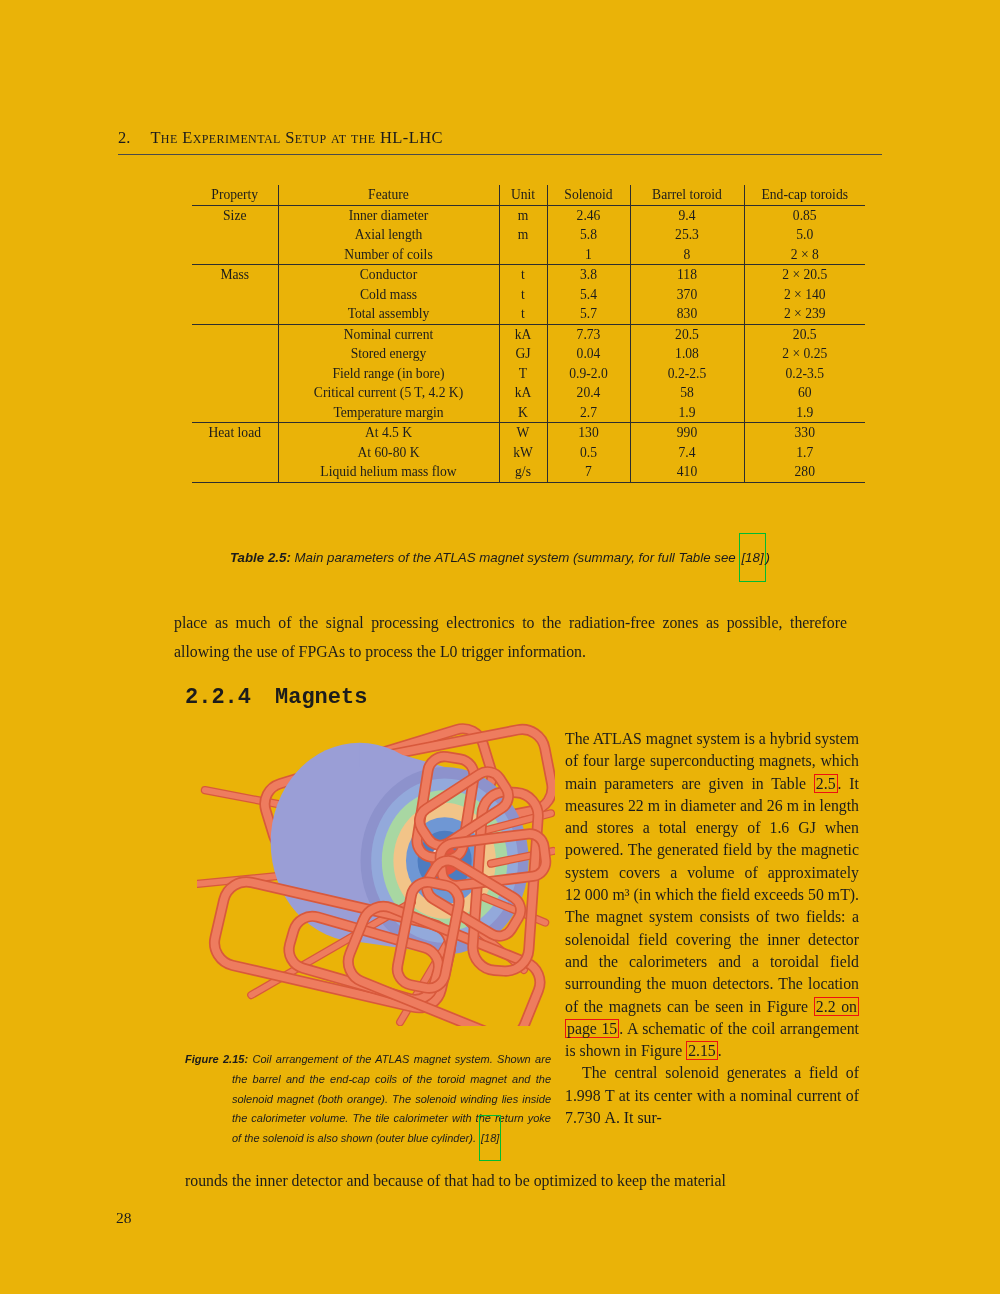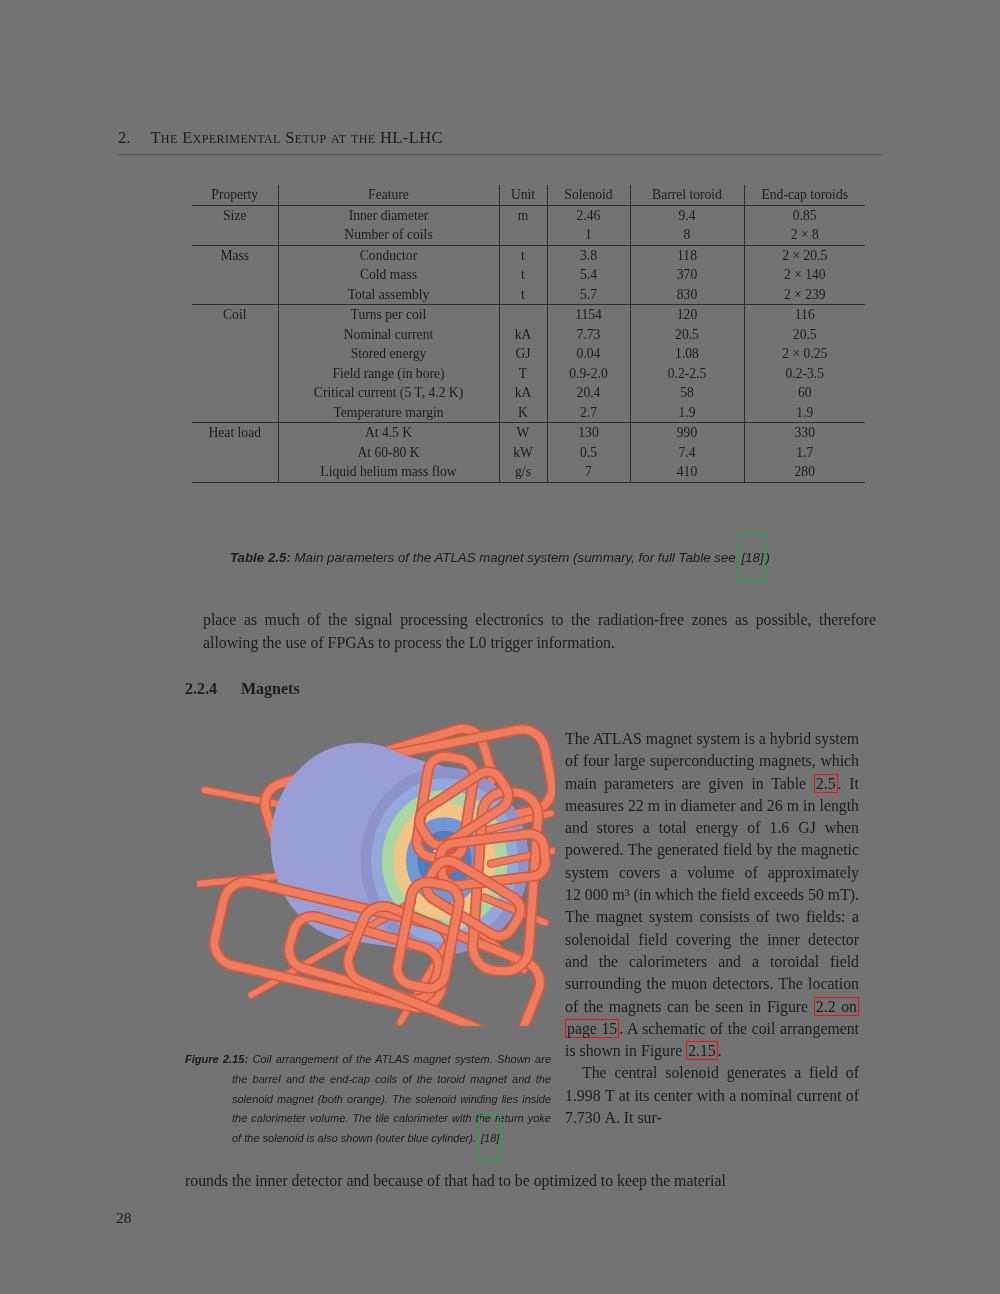--- a/index.html
+++ b/index.html
@@ -1,16 +1,16 @@
 <!DOCTYPE html>
 <html style="--text: #1c1c1c; --rule: #2e2e2e; --reference_box: #ee1111; --citation_box: #00bb33; --coil: #ee7c5f; --coil_dark: #d8593c; --coil_light: #f7a68d; --cylinder: #9a9ed6; --cylinder_rim: #8d92cc; --ring_pale_blue: #93a9db; --ring_green: #a8d7a2; --ring_tan: #f2c488; --ring_blue: #6f97d4; --ring_deep_blue: #4d7cc0; --center_red: #e65540;"><head>
 <meta charset="utf-8">
 <style>
   html,body { margin:0; padding:0; background:#ffffff; }
-  .sheet { position:relative; width:1000px; height:1294px; background:#737373;
+  .sheet { position:relative; width:1000px; height:1294px; background:#eab308;
            font-family:"Liberation Serif", serif; color:var(--text); overflow:hidden; }
 
   
   .running-header { position:absolute; left:118px; top:128px; width:764px;
                     padding-bottom:6px; border-bottom:1.3px solid #4a4a4a; font-size:16.5px; }
   .chapnum { margin-right:20px; }
   .chaptitle { font-variant:small-caps; letter-spacing:.4px; }
 
   
   .paramtable { position:absolute; left:192px; top:185px; border-collapse:collapse;
@@ -23,23 +23,23 @@
 
   
   .table-caption { position:absolute; left:163px; top:537px; width:674px; text-align:center;
                    font-family:"Liberation Sans", sans-serif; font-style:italic; font-size:13.3px; }
   .cap-label { font-weight:bold;text-align:center; }
   .figure-caption { position:absolute; left:185px; top:1039px; width:366px; box-sizing:border-box;
                     font-family:"Liberation Sans", sans-serif; font-style:italic; font-size:11px;
                     line-height:19.8px; text-align:justify; padding-left:47px; text-indent:-47px; }
 
   
-  .intro { position:absolute; left:203px; top:592px; width:673px;
-           font-size:15.8px; line-height:23px; text-align:justify; }
-  .section-heading { position:absolute; left:185px; top:667px; font-size:16px; font-weight:bold; }
+  .intro { position:absolute; left:174px; top:592px; width:673px;
+           font-size:15.8px; line-height:29px; text-align:justify; }
+  .section-heading { position:absolute; left:185px; top:667px; font-size:22px; font-weight:bold;font-family:Liberation Mono, monospace; }
   .sec-num { margin-right:24px; }
   .right-col { position:absolute; left:565px; top:728px; width:294px;
                font-size:15.8px; line-height:22.3px; text-align:justify; }
   .right-col p { margin:0; }
   .right-col p.indent { text-indent:17px; }
   .closing { position:absolute; left:185px; top:1172px; width:673px; font-size:15.8px; margin:0; }
   .pagenum { position:absolute; left:116px; top:1209px; font-size:15.5px; }
 
   
   .ref  { border:1.2px solid var(--reference_box); padding:0 1px;
@@ -93,20 +93,28 @@
         <tr>
           <td>Size</td>
           <td>Inner diameter</td>
           <td>m</td>
           <td>2.46</td>
           <td>9.4</td>
           <td>0.85</td>
         </tr>
         <tr>
           <td></td>
+          <td>Axial length</td>
+          <td>m</td>
+          <td>5.8</td>
+          <td>25.3</td>
+          <td>5.0</td>
+        </tr>
+        <tr>
+          <td></td>
           <td>Number of coils</td>
           <td></td>
           <td>1</td>
           <td>8</td>
           <td>2 × 8</td>
         </tr>
       </tbody>
       <tbody>
         <tr>
           <td>Mass</td>
@@ -127,28 +135,20 @@
         <tr>
           <td></td>
           <td>Total assembly</td>
           <td>t</td>
           <td>5.7</td>
           <td>830</td>
           <td>2 × 239</td>
         </tr>
       </tbody>
       <tbody>
-        <tr>
-          <td>Coil</td>
-          <td>Turns per coil</td>
-          <td></td>
-          <td>1154</td>
-          <td>120</td>
-          <td>116</td>
-        </tr>
         <tr>
           <td></td>
           <td>Nominal current</td>
           <td>kA</td>
           <td>7.73</td>
           <td>20.5</td>
           <td>20.5</td>
         </tr>
         <tr>
           <td></td>

